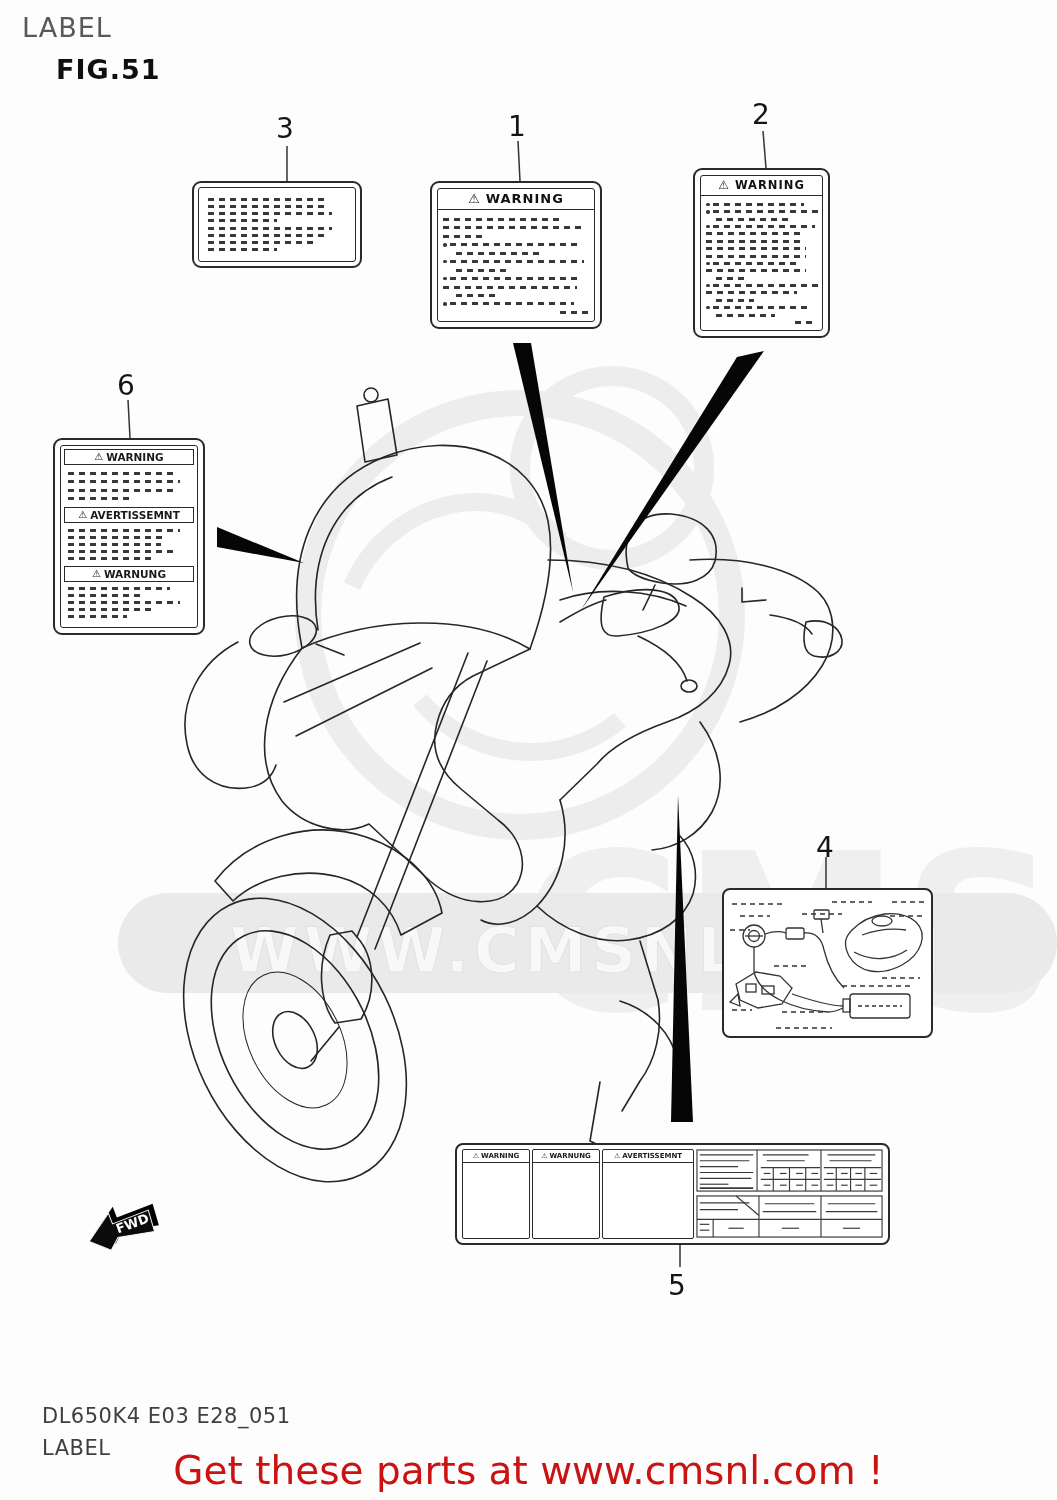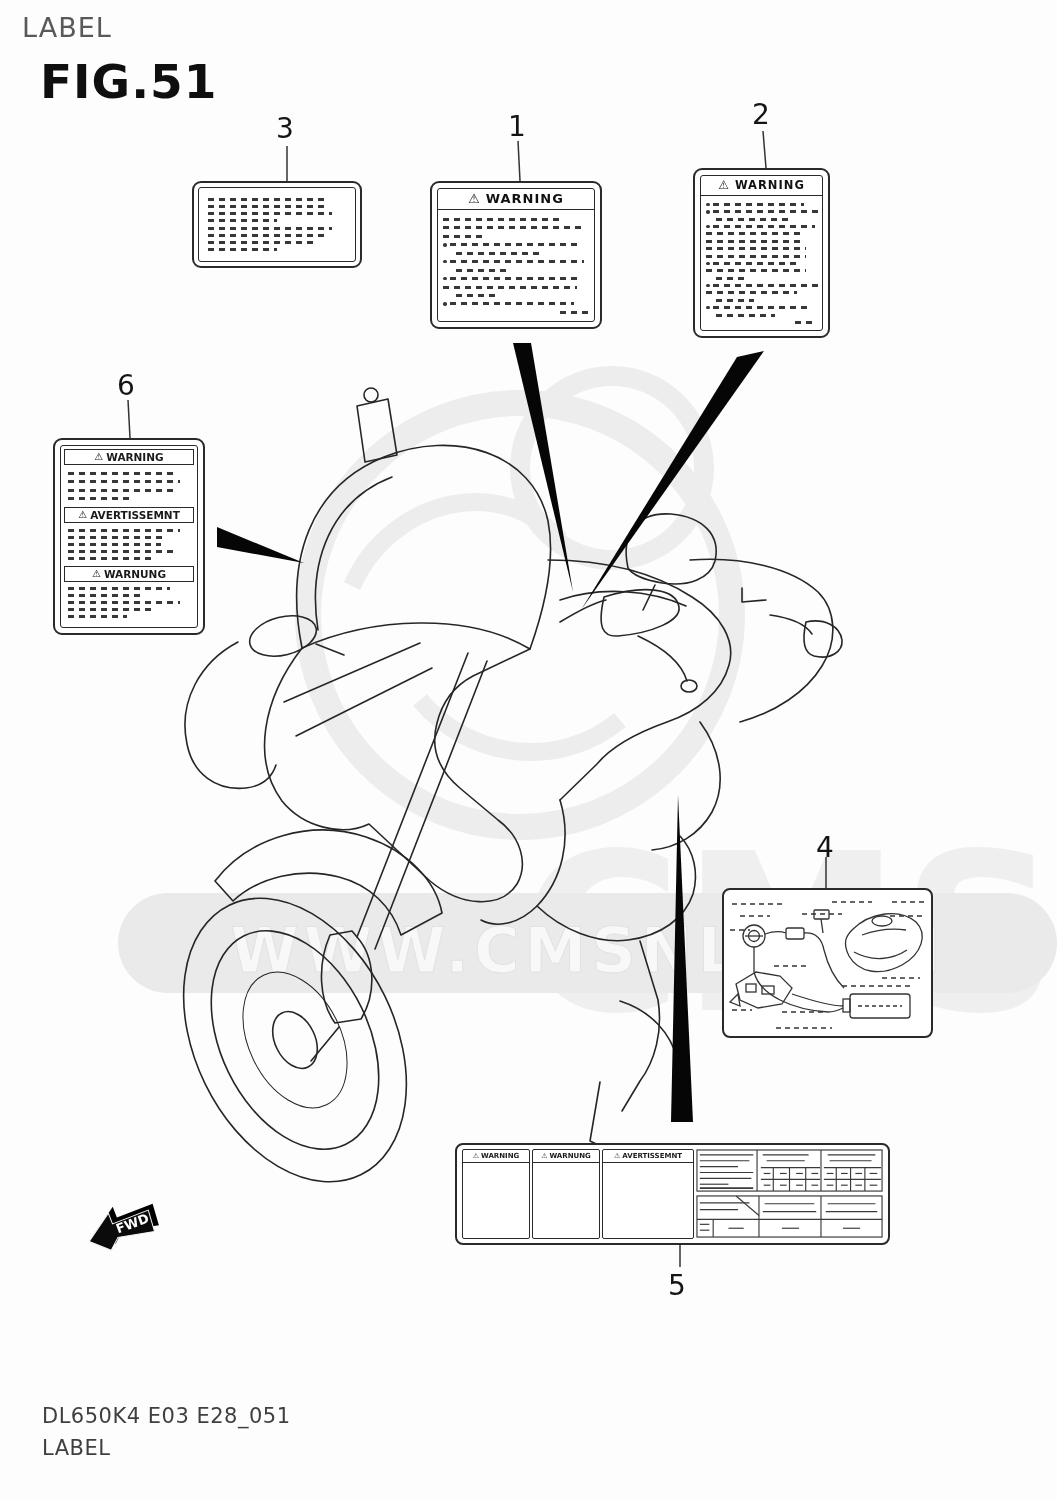--- a/index.html
+++ b/index.html
@@ -2,21 +2,21 @@
 <html><head>
 <meta charset="utf-8">
 <style>
   html,body{margin:0;padding:0;background:#fff;}
   .canvas{position:relative;width:1057px;height:1500px;background:#fdfdfd;overflow:hidden;
           font-family:"DejaVu Sans","Liberation Sans",sans-serif;color:#1a1a1a;}
   svg{display:block;}
   .layer{position:absolute;left:0;top:0;pointer-events:none;}
 
   .page-heading{position:absolute;left:22px;top:12px;font-size:27px;color:#595959;letter-spacing:1px;}
-  .fig-title{position:absolute;left:40px;top:54px;font-size:47px;font-weight:bold;color:#0f0f0f;letter-spacing:1px;}
+  .fig-title{position:absolute;left:56px;top:54px;font-size:27px;font-weight:bold;color:#0f0f0f;letter-spacing:1px;}
 
   .pn{position:absolute;font-size:28px;color:#141414;}
   .pn3{left:276px;top:112px;} .pn1{left:508px;top:110px;} .pn2{left:752px;top:98px;}
   .pn6{left:117px;top:369px;} .pn4{left:816px;top:831px;} .pn5{left:668px;top:1269px;}
 
   .lbox{position:absolute;background:#fff;border:2px solid #2a2a2a;border-radius:9px;box-sizing:border-box;}
   .inner2{border:1.5px solid #2a2a2a;border-radius:3px;height:100%;box-sizing:border-box;
           display:flex;flex-direction:column;}
   .lb3{left:192px;top:181px;width:170px;height:87px;padding:4px;}
   .lb3 .rows{flex:1;padding:6px 9px;}
@@ -625,14 +625,15 @@
   <svg class="fwd" width="78" height="62">
     <g transform="rotate(-6 38 36)">
       <polygon points="9,40 31,14 34,25 71,15 75,37 38,39 30,51" fill="#000"></polygon>
       <polygon points="4,46 26,20 29,31 66,21 70,43 33,45 25,57" fill="#0b0b0b" stroke="#f5f5f5" stroke-width="1"></polygon>
       <text x="49" y="37" font-size="13" font-weight="bold" fill="#fff" text-anchor="middle" transform="rotate(-14 49 33)">FWD</text>
     </g>
   </svg>
 
   <div class="footer-code">DL650K4 E03 E28_051</div>
   <div class="footer-label">LABEL</div>
+  <div class="promo">Get these parts at www.cmsnl.com !</div>
 
 </div>
 
 </body></html>

